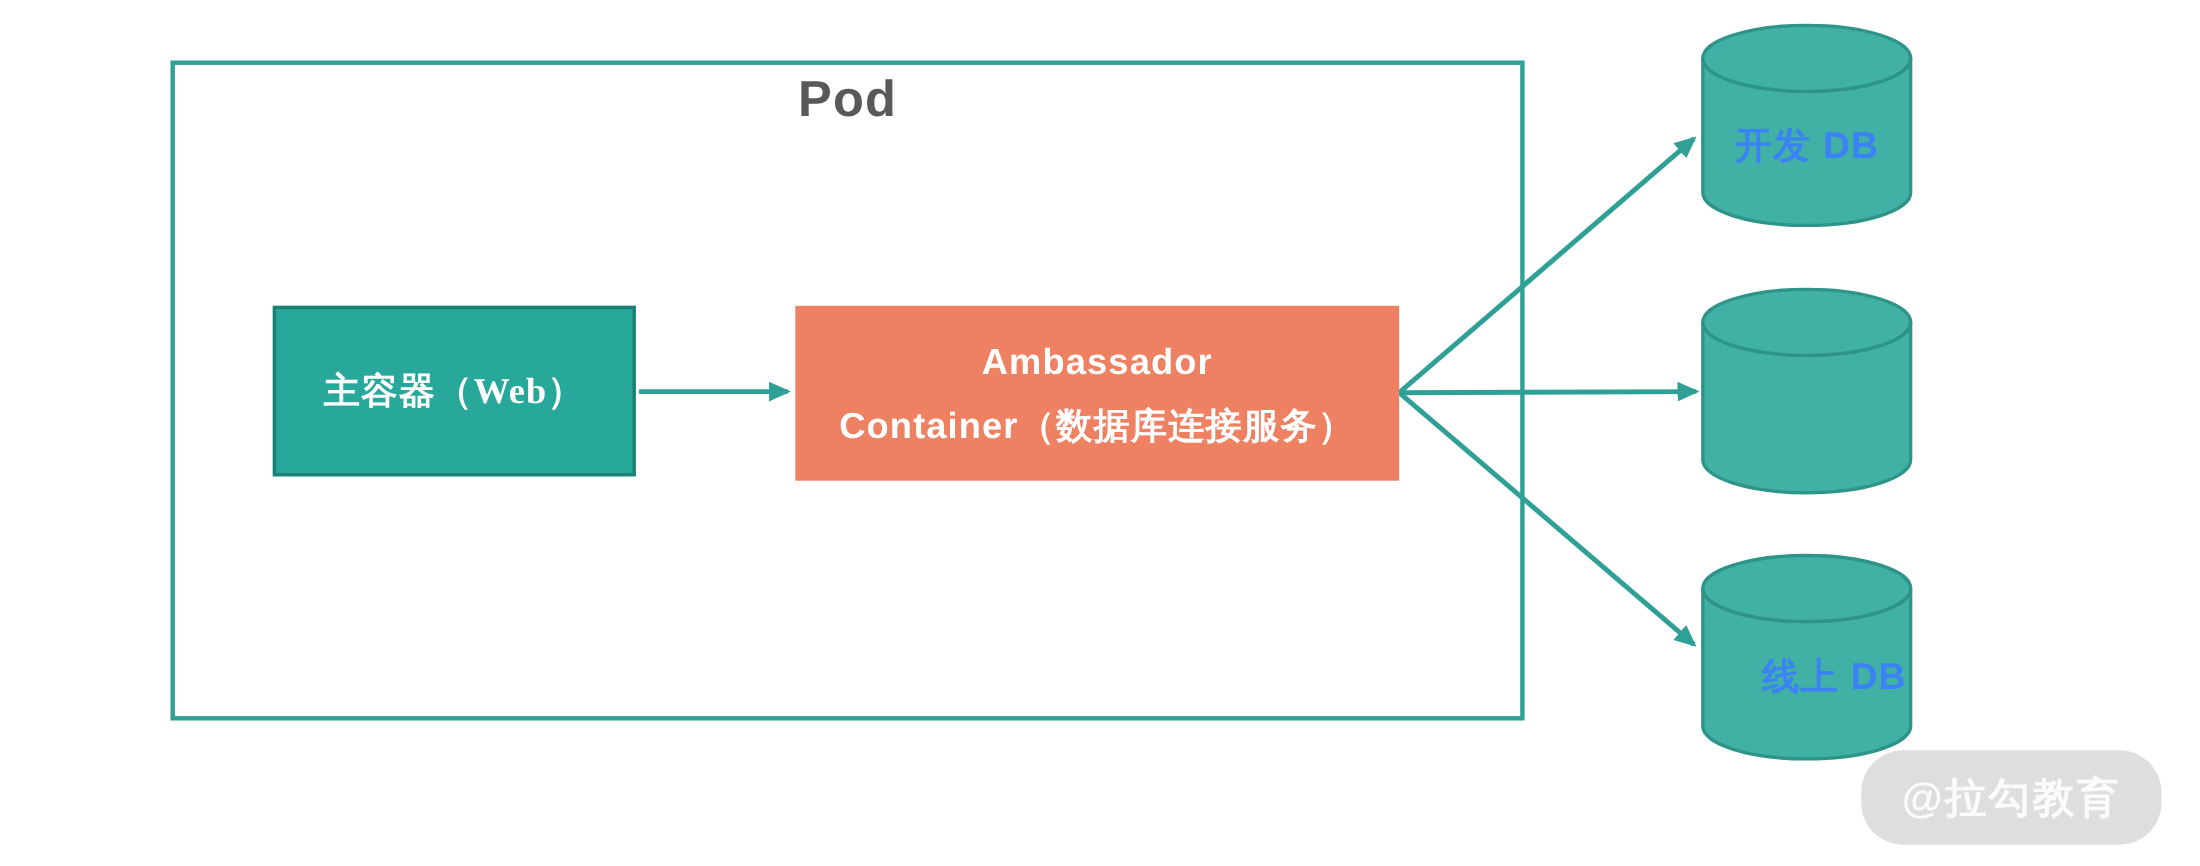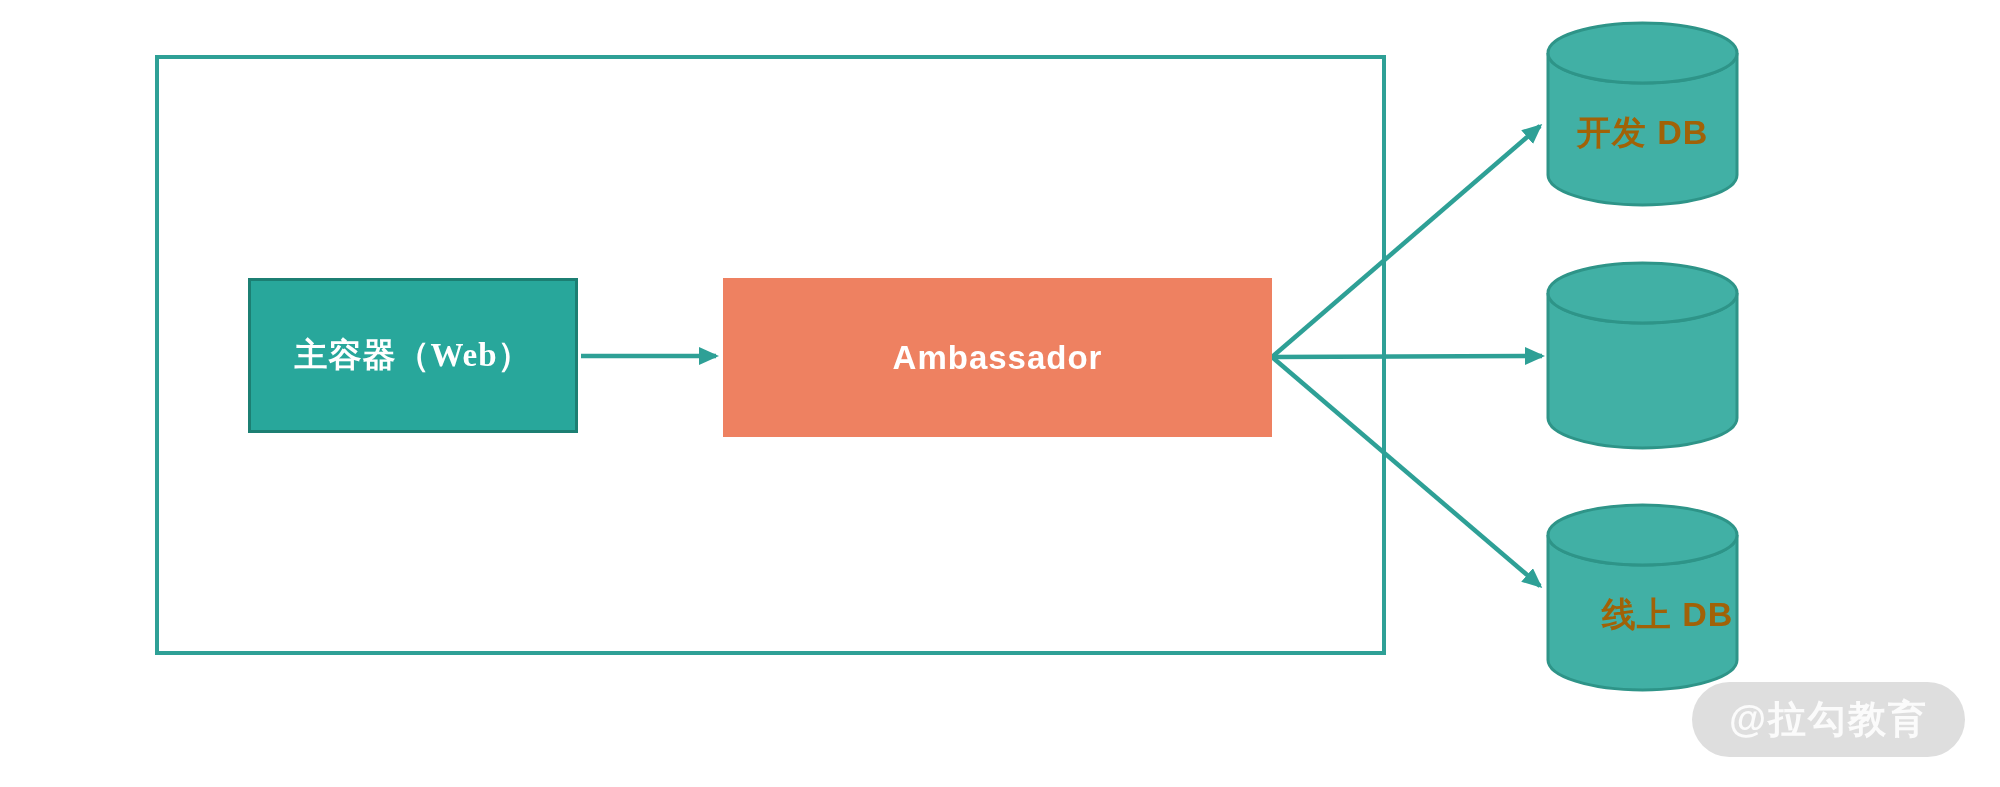--- a/index.html
+++ b/index.html
@@ -53,40 +53,41 @@
   }
 
   svg.diagram-lines { position: absolute; left: 0; top: 0; z-index: 2; }
   .edge { stroke: var(--arrow); stroke-width: 4.5; fill: none; }
   .arrowhead { fill: var(--arrow); }
   .cyl-body, .cyl-top { fill: var(--cylinder-fill); stroke: var(--cylinder-stroke); stroke-width: 3; }
 
   .db-label {
     position: absolute; width: 189px; height: 150px; z-index: 3;
     display: flex; align-items: center; justify-content: center;
-    color: #a16207; font-size: 34px; font-weight: 600; letter-spacing: 1px;
+    color: #3b82f6; font-size: 34px; font-weight: 600; letter-spacing: 1px;
     pointer-events: none;
   }
   .db-label.db-1 { left: 1548px; top: 58px; }
   .db-label.db-2 { left: 1548px; top: 298px; }
   .db-label.db-3 { left: 1548px; top: 540px; margin-left: 25px; }
 
   .watermark {
-    position: absolute; left: 1692px; top: 682px; width: 273px; height: 75px;
+    position: absolute; left: 1692px; top: 682px; width: 273px; height: 86px;
     background: var(--watermark-bg); border-radius: 38px; z-index: 1;
     display: flex; align-items: center; justify-content: center;
     color: var(--watermark-text); font-size: 38px; font-weight: bold; letter-spacing: 2px;
   }
 </style>
 </head>
 <body>
 
 <div class="canvas">
 
   <div class="pod-box"></div>
+  <div class="pod-label">Pod</div>
 
   <div class="watermark">
     <span>@拉勾教育</span>
   </div>
 
   <svg class="diagram-lines" width="2000" height="787" viewBox="0 0 2000 787">
     <defs>
       <marker id="arrow" markerUnits="userSpaceOnUse" markerWidth="22" markerHeight="20" refX="17" refY="9" orient="auto">
         <path class="arrowhead" d="M0,0 L20,9 L0,18 Z"></path>
       </marker>
@@ -113,18 +114,19 @@
       <ellipse class="cyl-top" cx="1642.5" cy="535" rx="94.5" ry="30"></ellipse>
     </g>
   </svg>
 
   <div class="main-container-box">
     <span class="box-label">主容器（Web）</span>
   </div>
 
   <div class="ambassador-box">
     <span class="box-label">Ambassador</span>
+    <span class="box-label">Container（数据库连接服务）</span>
   </div>
 
   <div class="db-label db-1">开发 DB</div>
   <div class="db-label db-3">线上 DB</div>
 
 </div>
 
 </body></html>

